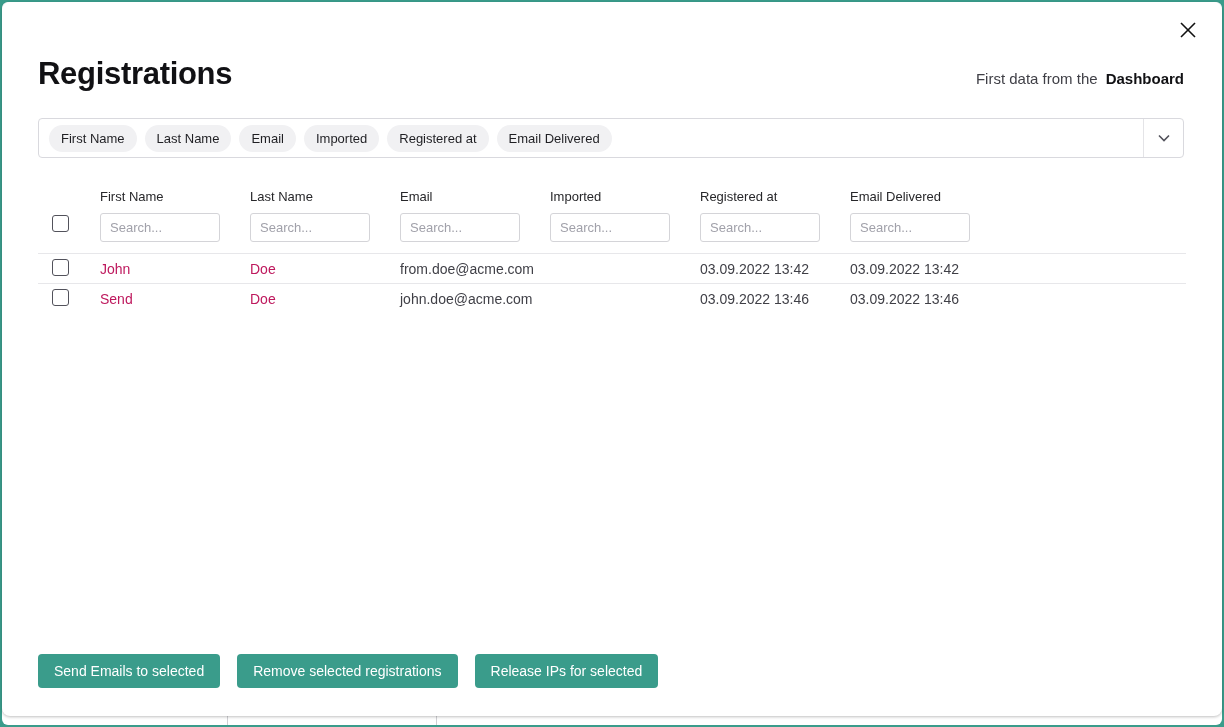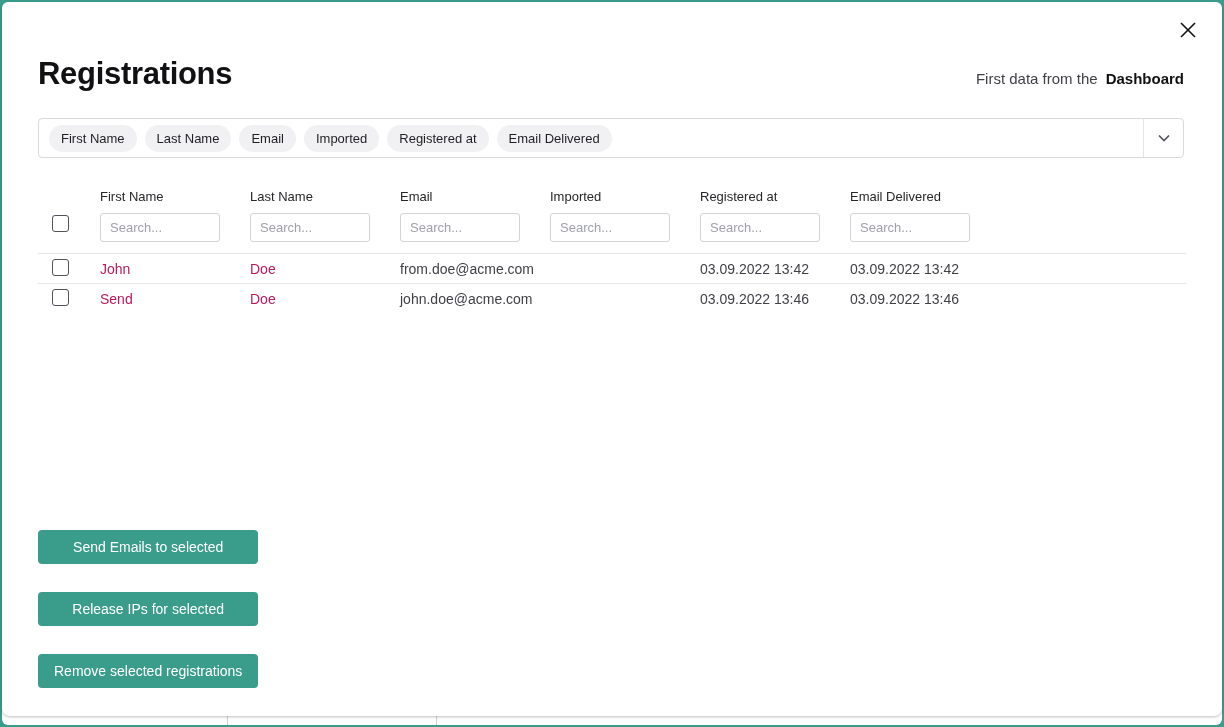--- a/index.html
+++ b/index.html
@@ -154,22 +154,21 @@
     color: #3f3f46;
   }
   .trow .cell-name { color: #be185d; }
 
   
   .actions {
     position: absolute;
     left: 36px;
     bottom: 28px;
     display: flex;
-    gap: 28px;
-    flex-direction: column;
+    gap: 17px;
   }
   .action-btn {
     background: #3a9c8b;
     color: #ffffff;
     border: none;
     border-radius: 4px;
     padding: 9px 16px;
     font-size: 14px;
     font-family: "Liberation Sans", sans-serif;
     cursor: pointer;
@@ -265,17 +264,17 @@
       <div></div>
       <div>03.09.2022 13:46</div>
       <div>03.09.2022 13:46</div>
       <div></div>
     </div>
 
   </div>
 
   <div class="actions">
     <button class="action-btn">Send Emails to selected</button>
+    <button class="action-btn">Remove selected registrations</button>
     <button class="action-btn">Release IPs for selected</button>
-    <button class="action-btn">Remove selected registrations</button>
   </div>
 
 </div>
 
 </body></html>

